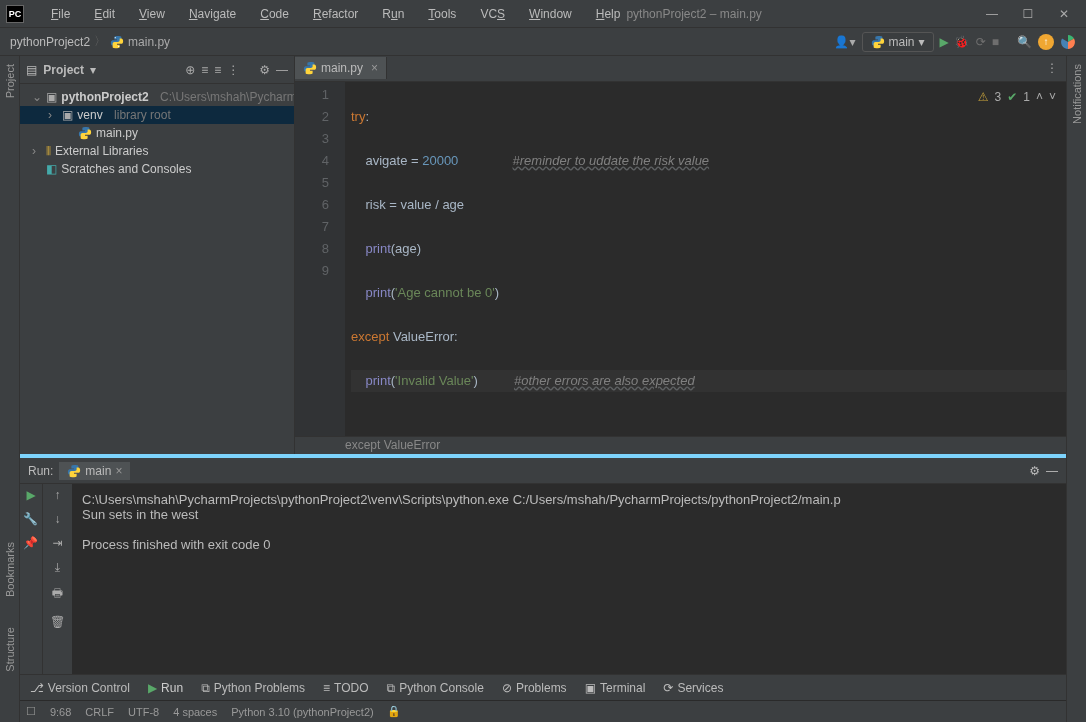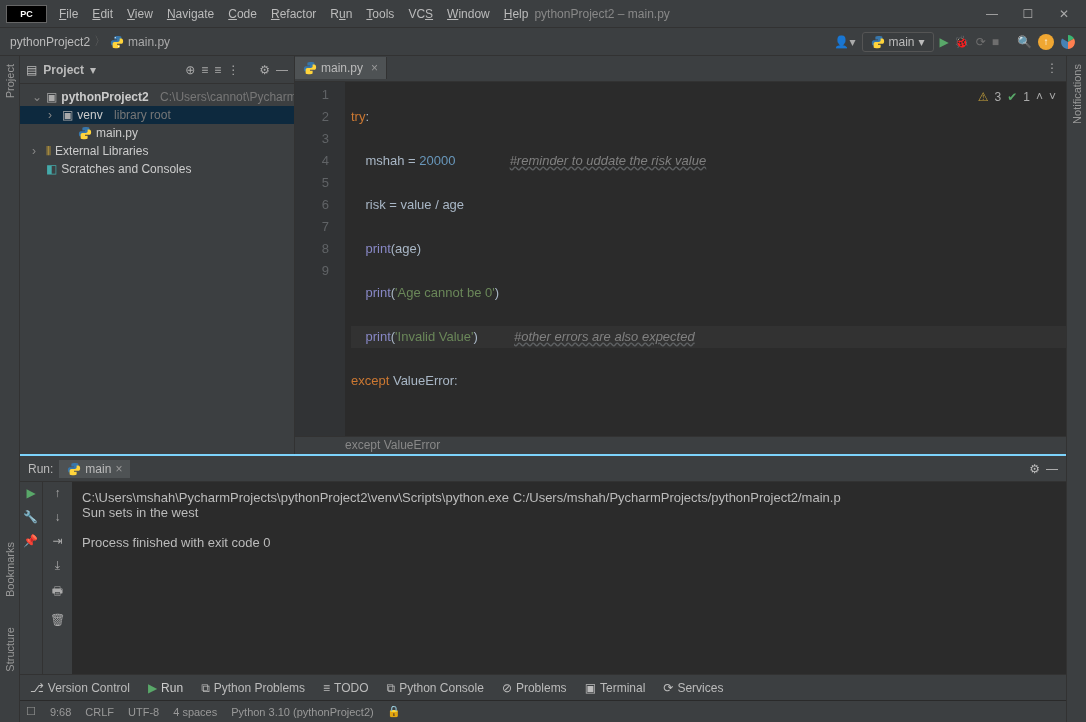--- a/index.html
+++ b/index.html
@@ -1,19 +1,19 @@
 <!DOCTYPE html>
 <html><head>
 <meta charset="utf-8">
 <style>
 * { margin:0; padding:0; box-sizing:border-box; font-family:"Segoe UI",Arial,sans-serif; }
 body { background:#2b2b2b; color:#bbb; font-size:12px; width:1086px; height:722px; overflow:hidden; display:flex; flex-direction:column; }
 .titlebar { height:28px; background:#3c3f41; display:flex; align-items:center; padding:0 6px; border-bottom:1px solid #323232; }
-.ticon { width:41px; height:18px; background:#000; border:1px solid #666; margin-right:6px; display:flex; align-items:center; justify-content:center; font-size:9px; font-weight:bold; color:#fff; }
-.menu { display:flex; gap:2px; }
+.ticon { width:18px; height:18px; background:#000; border:1px solid #666; margin-right:21px; display:flex; align-items:center; justify-content:center; font-size:9px; font-weight:bold; color:#fff; }
+.menu { display:flex; gap:12px; }
 .menu span { padding:2px 6px; cursor:default; }
 .menu span u { text-decoration:underline; }
 .winfile { flex:1; color:#888; }
 .winctl { display:flex; gap:20px; margin-right:8px; color:#aaa; }
 .winctl span { width:16px; text-align:center; }
 .navbar { height:28px; background:#3c3f41; display:flex; align-items:center; padding:0 10px; border-bottom:1px solid #323232; }
 .bc { display:flex; align-items:center; gap:4px; }
 .bc .sep { color:#666; }
 .py { color:#aaa; }
 .navright { margin-left:auto; display:flex; align-items:center; gap:6px; }
@@ -56,21 +56,21 @@
 .bi { color:#8888c6; }
 .str { color:#6a8759; }
 .num { color:#6897bb; }
 .cm { color:#808080; font-style:italic; text-decoration:underline wavy #5e6163; }
 .line { height:22px; }
 .line.cur { background:#323232; }
 .insp { position:absolute; top:4px; right:10px; display:flex; gap:6px; align-items:center; color:#aaa; font-family:"Segoe UI"; font-size:12px; }
 .insp .warn { color:#c9a33b; }
 .insp .ok { color:#59a869; }
 .breadc { height:20px; background:#3c3f41; color:#888; padding-left:50px; font-size:12px; display:flex; align-items:center; border-top:1px solid #323232; }
-.runpane { height:220px; background:#2b2b2b; display:flex; flex-direction:column; border-top:2px solid #7dd3fc; }
+.runpane { height:220px; background:#2b2b2b; display:flex; flex-direction:column; border-top:4px solid #7dd3fc; }
 .runhead { height:26px; background:#3c3f41; display:flex; align-items:center; padding:0 8px; gap:6px; border-bottom:1px solid #323232; }
 .runtab { background:#4e5254; padding:2px 8px; display:flex; align-items:center; gap:4px; }
 .rhspace { flex:1; }
 .runbody { flex:1; display:flex; }
 .runside { width:22px; background:#3c3f41; display:flex; flex-direction:column; align-items:center; padding-top:4px; gap:10px; color:#aaa; }
 .runside2 { width:30px; background:#3c3f41; border-left:1px solid #323232; display:flex; flex-direction:column; align-items:center; padding-top:4px; gap:10px; color:#aaa; }
 .console { flex:1; padding:8px 10px; font-family:Consolas,monospace; font-size:13px; color:#bbb; white-space:pre; overflow:hidden; }
 .bottombar { height:26px; background:#3c3f41; display:flex; align-items:center; gap:18px; padding:0 10px; border-top:1px solid #323232; font-size:12px; }
 .bb { display:flex; align-items:center; gap:4px; color:#bbb; }
 .bb.run { color:#ccc; }
@@ -165,21 +165,21 @@
           <div class="spacer"></div>
           <span class="ic">⊕</span>
           <span class="ic">≡</span>
           <span class="ic">≡</span>
           <span class="ic">⋮</span>
           <span style="width:8px"></span>
           <span class="ic">⚙</span>
           <span class="ic">—</span>
         </div>
         <div class="tree">
-          <div class="titem d1"><span class="arrow">⌄</span><span class="fld">▣</span><span class="name" style="font-weight:bold">pythonProject2</span>&nbsp;<span class="extra">C:\Users\cannot\Pycharm</span></div>
+          <div class="titem d1"><span class="arrow">⌄</span><span class="fld">▣</span><span class="name" style="font-weight:bold">pythonProject2</span>&nbsp;<span class="extra">C:\Users\mshah\Pycharm</span></div>
           <div class="titem d2 sel"><span class="arrow">›</span><span class="fld">▣</span><span class="name">venv</span>&nbsp;<span class="extra">library root</span></div>
           <div class="titem d3">
               <span class="arrow"></span>
               <svg class="pyicon" viewBox="0 0 16 16">
                 <path fill="#3776ab" d="M8 1c-3 0-3 1-3 2v2h3v1H3c-1 0-2 1-2 3s1 3 2 3h2v-2c0-1 1-2 2-2h4c1 0 2-1 2-2V3c0-1 0-2-3-2H8z"></path>
                 <path fill="#ffd43b" d="M8 15c3 0 3-1 3-2v-2H8v-1h5c1 0 2-1 2-3s-1-3-2-3h-2v2c0 1-1 2-2 2H5c-1 0-2 1-2 2v3c0 1 0 2 3 2h2z"></path>
               </svg>
               <span class="name">main.py</span>
             </div>
           <div class="titem d1">
@@ -223,26 +223,26 @@
             <div>4</div>
             <div>5</div>
             <div>6</div>
             <div>7</div>
             <div>8</div>
             <div>9</div>
           </div>
           <div class="fold"></div>
           <div class="code">
 <div class="line"><span class="kw">try</span><span>:</span></div>
-<div class="line"><span>    mshah = </span><span class="num">20000</span><span>               </span><span class="cm">#reminder to uddate the risk value</span></div>
+<div class="line"><span>    avigate = </span><span class="num">20000</span><span>               </span><span class="cm">#reminder to uddate the risk value</span></div>
 <div class="line"><span>    risk = value / age</span></div>
 <div class="line"><span>    </span><span class="bi">print</span><span>(age)</span></div>
 <div class="line"><span>    </span><span class="bi">print</span><span>(</span><span class="str">'Age cannot be 0'</span><span>)</span></div>
+<div class="line"><span class="kw">except </span><span>ValueError</span><span>:</span></div>
 <div class="line cur"><span>    </span><span class="bi">print</span><span>(</span><span class="str">'Invalid Value'</span><span>)</span><span>          </span><span class="cm">#other errors are also expected</span></div>
-<div class="line"><span class="kw">except </span><span>ValueError</span><span>:</span></div>
           </div>
         </div>
         <div class="breadc">except ValueError</div>
       </div>
     </div>
 
     <div class="runpane">
       <div class="runhead">
         <span>Run:</span>
         <div class="runtab">

